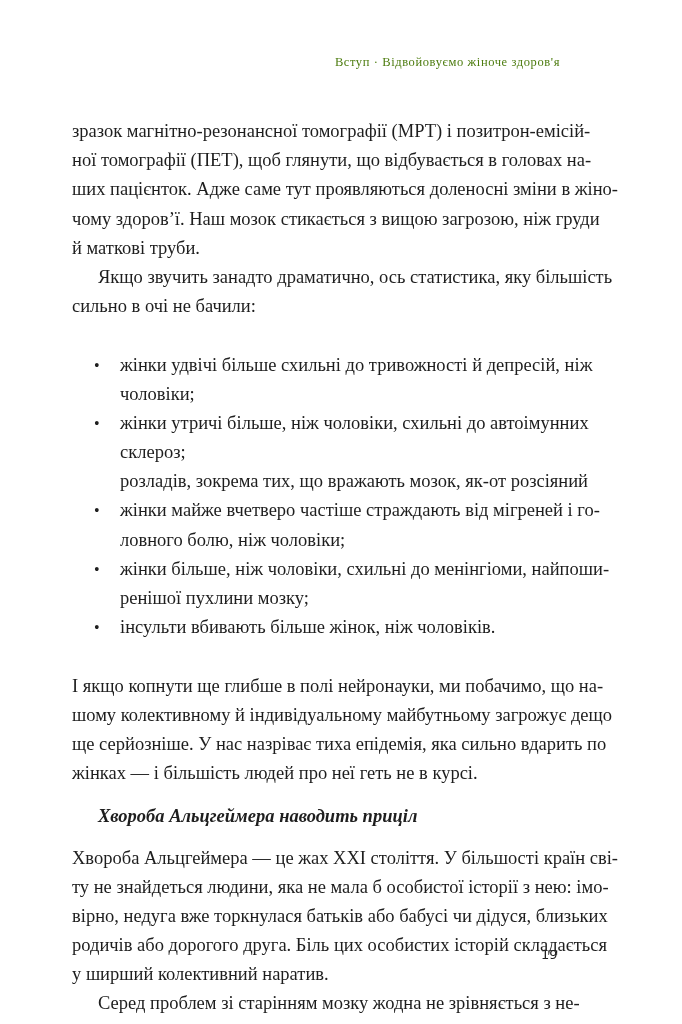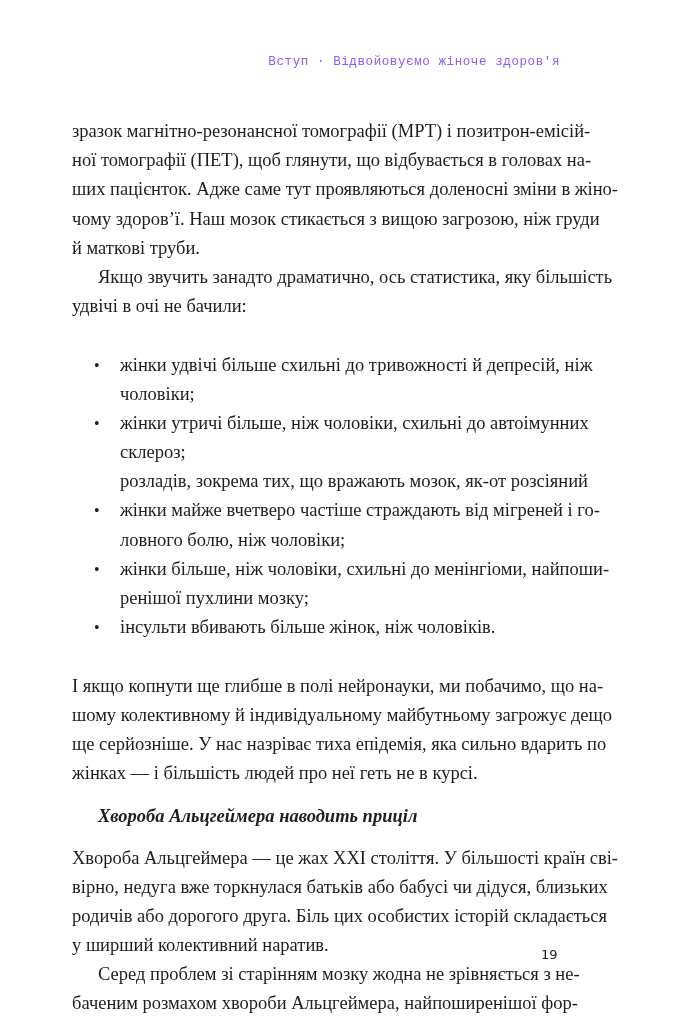--- a/index.html
+++ b/index.html
@@ -12,24 +12,24 @@
       height: 1024px;
       position: relative;
       overflow: hidden;
       color: #1e1e1e;
       font-family: "Liberation Serif", "DejaVu Serif", serif;
     }
     .running-head {
       position: absolute;
       top: 55px;
       right: 122px;
-      font-family: Liberation Mono, monospace;
+      font-family: Liberation Serif, serif;
       font-size: 12.5px;
       letter-spacing: 0.6px;
-      color: #8b5cf6;
+      color: #4d7c0f;
       white-space: nowrap;
     }
     .text-block {
       position: absolute;
       left: 72px;
       top: 117px;
       width: 490px;
       font-size: 18.5px;
       line-height: 29.2px;
     }
@@ -89,21 +89,21 @@
   <div>
     <span class="line">зразок магнітно-резонансної томографії (МРТ) і позитрон-емісій-</span>
     <span class="line">ної томографії (ПЕТ), щоб глянути, що відбувається в головах на-</span>
     <span class="line">ших пацієнток. Адже саме тут проявляються доленосні зміни в жіно-</span>
     <span class="line">чому здоров’ї. Наш мозок стикається з вищою загрозою, ніж груди</span>
     <span class="line last">й маткові труби.</span>
   </div>
 
   <div>
     <span class="line indent">Якщо звучить занадто драматично, ось статистика, яку більшість</span>
-    <span class="line last">удвічі в очі не бачили:</span>
+    <span class="line last">сильно в очі не бачили:</span>
   </div>
 
   <div class="blank"></div>
 
   <div>
     <div class="bullet-item">
       <span class="bullet-mark">•</span>
       <span class="line">жінки удвічі більше схильні до тривожності й депресій, ніж</span>
       <span class="line last">чоловіки;</span>
     </div>
@@ -139,20 +139,21 @@
   </div>
 
   <div style="height:14px"></div>
 
   <div class="subheading">Хвороба Альцгеймера наводить приціл</div>
 
   <div style="height:12px"></div>
 
   <div>
     <span class="line">Хвороба Альцгеймера — це жах XXI століття. У більшості країн сві-</span>
+    <span class="line">ту не знайдеться людини, яка не мала б особистої історії з нею: імо-</span>
     <span class="line">вірно, недуга вже торкнулася батьків або бабусі чи дідуся, близьких</span>
     <span class="line">родичів або дорогого друга. Біль цих особистих історій складається</span>
     <span class="line last">у ширший колективний наратив.</span>
   </div>
 
   <div>
     <span class="line indent">Серед проблем зі старінням мозку жодна не зрівняється з не-</span>
     <span class="line">баченим розмахом хвороби Альцгеймера, найпоширенішої фор-</span>
 
   </div>

